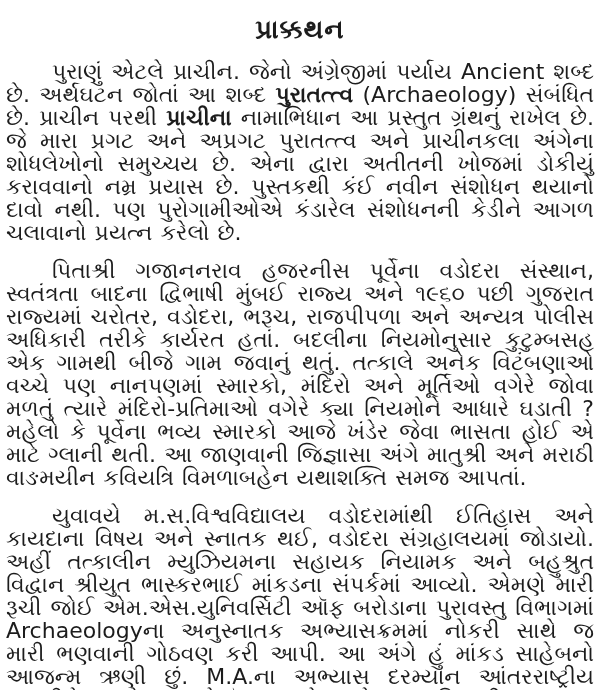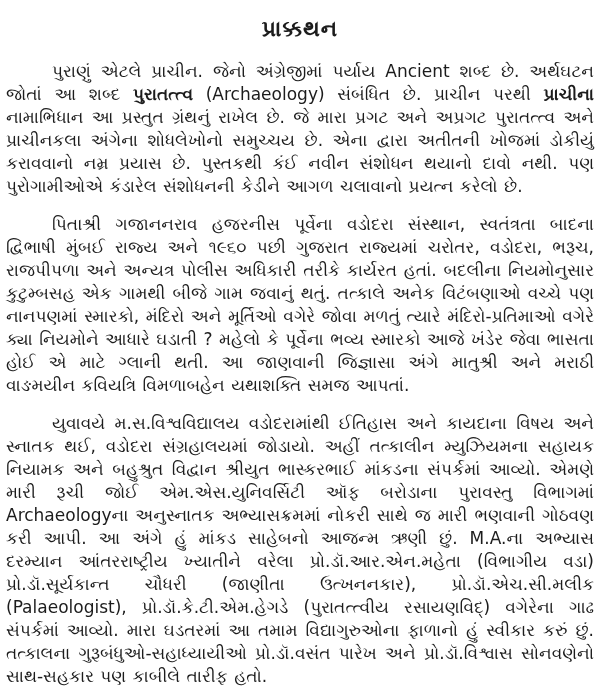--- a/index.html
+++ b/index.html
@@ -13,28 +13,28 @@
     height: 690px;
     box-sizing: border-box;
     background: #ffffff;
     color: #1c1c1c;
     font-family: "DejaVu Sans", sans-serif;
     padding: 8px 6px 0 6px;
     overflow: hidden;
   }
   .title {
     text-align: center;
-    font-size: 22px;
+    font-size: 26px;
     line-height: 34px;
     font-weight: 700;
     margin: 4px 0 14px 0;
     letter-spacing: 1px;
   }
   .body-para {
-    font-size: 17px;
+    font-size: 22px;
     line-height: 23px;
     text-align: justify;
     text-indent: 46px;
     margin: 0 0 15px 0;
     word-spacing: 1px;
   }
   .body-para b {
     font-weight: 700;
   }
 </style>

